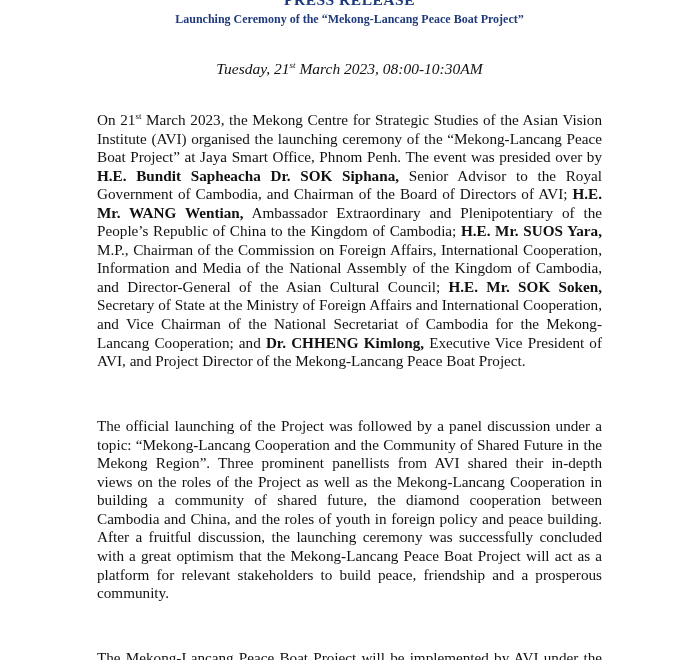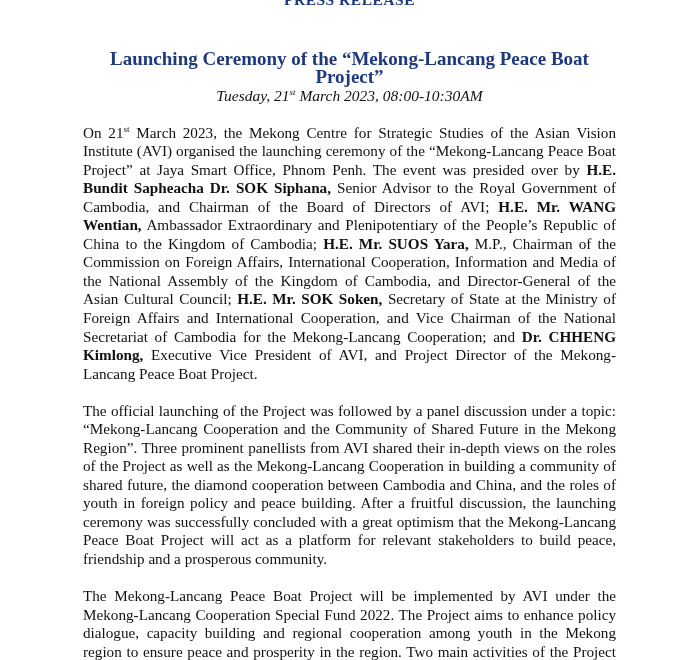--- a/index.html
+++ b/index.html
@@ -28,36 +28,36 @@
     .header .label {
       color: #1f3a7a;
       font-weight: bold;
       font-size: 15.5px;
       line-height: 18.5px;
       letter-spacing: 0.5px;
     }
     .header .title {
       color: #1f3a7a;
       font-weight: bold;
-      font-size: 19px;
+      font-size: 12px;
       line-height: 18.5px;
-      margin-top: 40px;
     }
     .header .sub {
       font-style: italic;
       font-size: 15.5px;
       line-height: 18.5px;
+      margin-top: 32px;
     }
     sup {
       font-size: 9px;
       line-height: 0;
       vertical-align: 6px;
     }
     p.body {
-      margin: 0;
+      margin: 14px;
       font-size: 15.2px;
       line-height: 18.55px;
       text-align: justify;
     }
     .gap {
       height: 18.5px;
     }
     b { font-weight: bold; }
   </style>
 </head>

